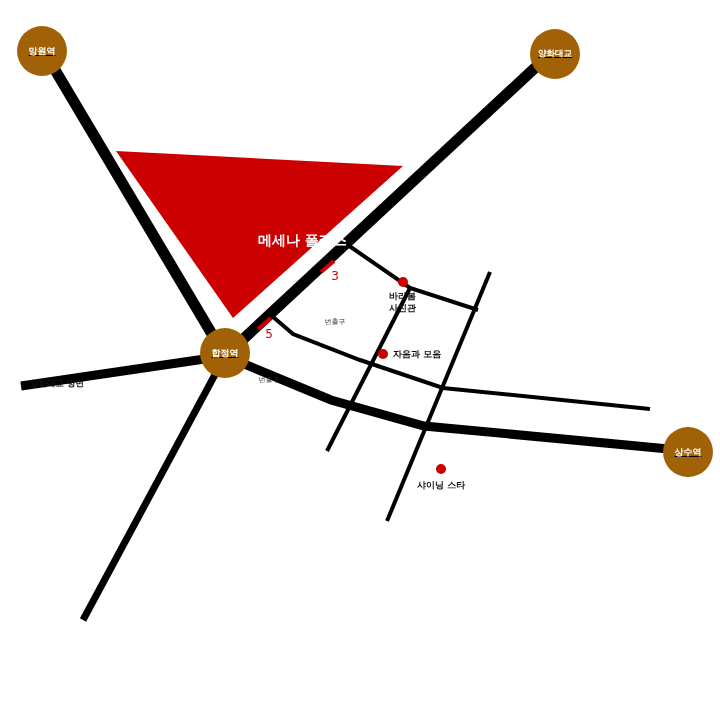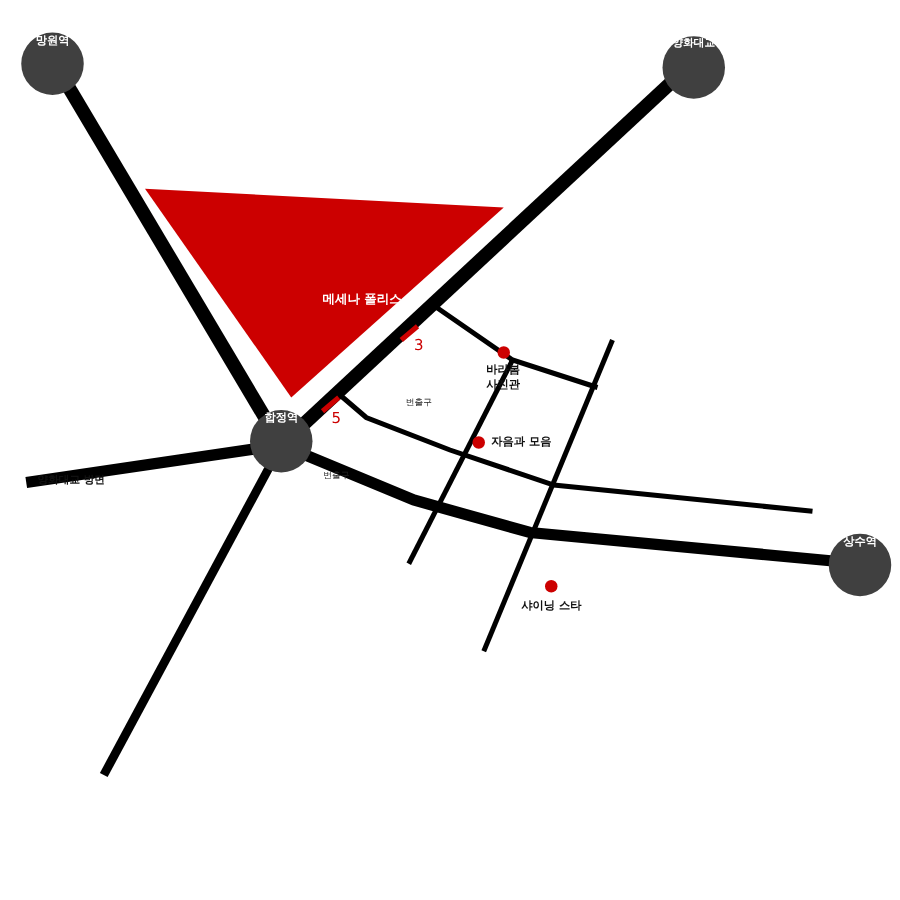--- a/index.html
+++ b/index.html
@@ -1,21 +1,21 @@
 <!DOCTYPE html>
 <html><head>
 <meta charset="utf-8">
 <style>
   html, body { margin: 0; padding: 0; background: #ffffff; }
   body { width: 720px; height: 720px; position: relative; overflow: hidden;
          font-family: "DejaVu Sans", sans-serif; }
   #map { position: absolute; left: 0; top: 0; width: 720px; height: 720px; }
   .lbl { position: absolute; white-space: nowrap; font-size: 9px; color: #111; font-weight: bold; }
-  .station { position: absolute; width: 50px; height: 50px; border-radius: 50%; background: #404040;
-             display: flex; align-items: flex-start; justify-content: center; }
+  .station { position: absolute; width: 50px; height: 50px; border-radius: 50%; background: #a16207;
+             display: flex; align-items: center; justify-content: center; text-decoration: underline; }
   .station span { color: #fff; font-size: 9px; font-weight: bold; white-space: nowrap; }
   .poi { position: absolute; display: flex; align-items: center; gap: 5px; }
   .poi .dot { width: 10px; height: 10px; border-radius: 50%; background: #cc0000; flex: none; }
   .poi .txt { font-size: 9px; font-weight: bold; color: #111; line-height: 12px; }
   .exit { position: absolute; text-align: center; }
   .exit .num { font-size: 12px; color: #cc0000; font-family: "DejaVu Sans", sans-serif; line-height: 12px; }
   .exit .sub { font-size: 7px; color: #222; line-height: 9px; margin-top: 36px; }
 </style>
 </head>
 <body>
@@ -36,21 +36,21 @@
     <polyline points="345,243 410,288 478,310"></polyline>
     <polyline points="272,316 293,334 360,360 443,388 650,409"></polyline>
     <line x1="410" y1="288" x2="327" y2="451"></line>
     <line x1="490" y1="272" x2="387" y2="521"></line>
   </g>
 
   <line x1="321" y1="272" x2="334" y2="261" stroke="#cc0000" stroke-width="4"></line>
   <line x1="258" y1="329" x2="271" y2="318" stroke="#cc0000" stroke-width="4"></line>
 </svg>
 
-<div class="lbl" style="left:221px; top:232px; color:#fff; font-size:10px;padding-left:37px;">메세나 폴리스</div>
+<div class="lbl" style="left:221px; top:232px; color:#fff; font-size:14px;padding-left:37px;">메세나 폴리스</div>
 
 <div class="station" style="left:17px; top:26px;">
   <span>망원역</span>
 </div>
 <div class="station" style="left:530px; top:29px;">
   <span style="font-size:8.5px;">양화대교</span>
 </div>
 <div class="station" style="left:200px; top:328px;">
   <span>합정역</span>
 </div>

